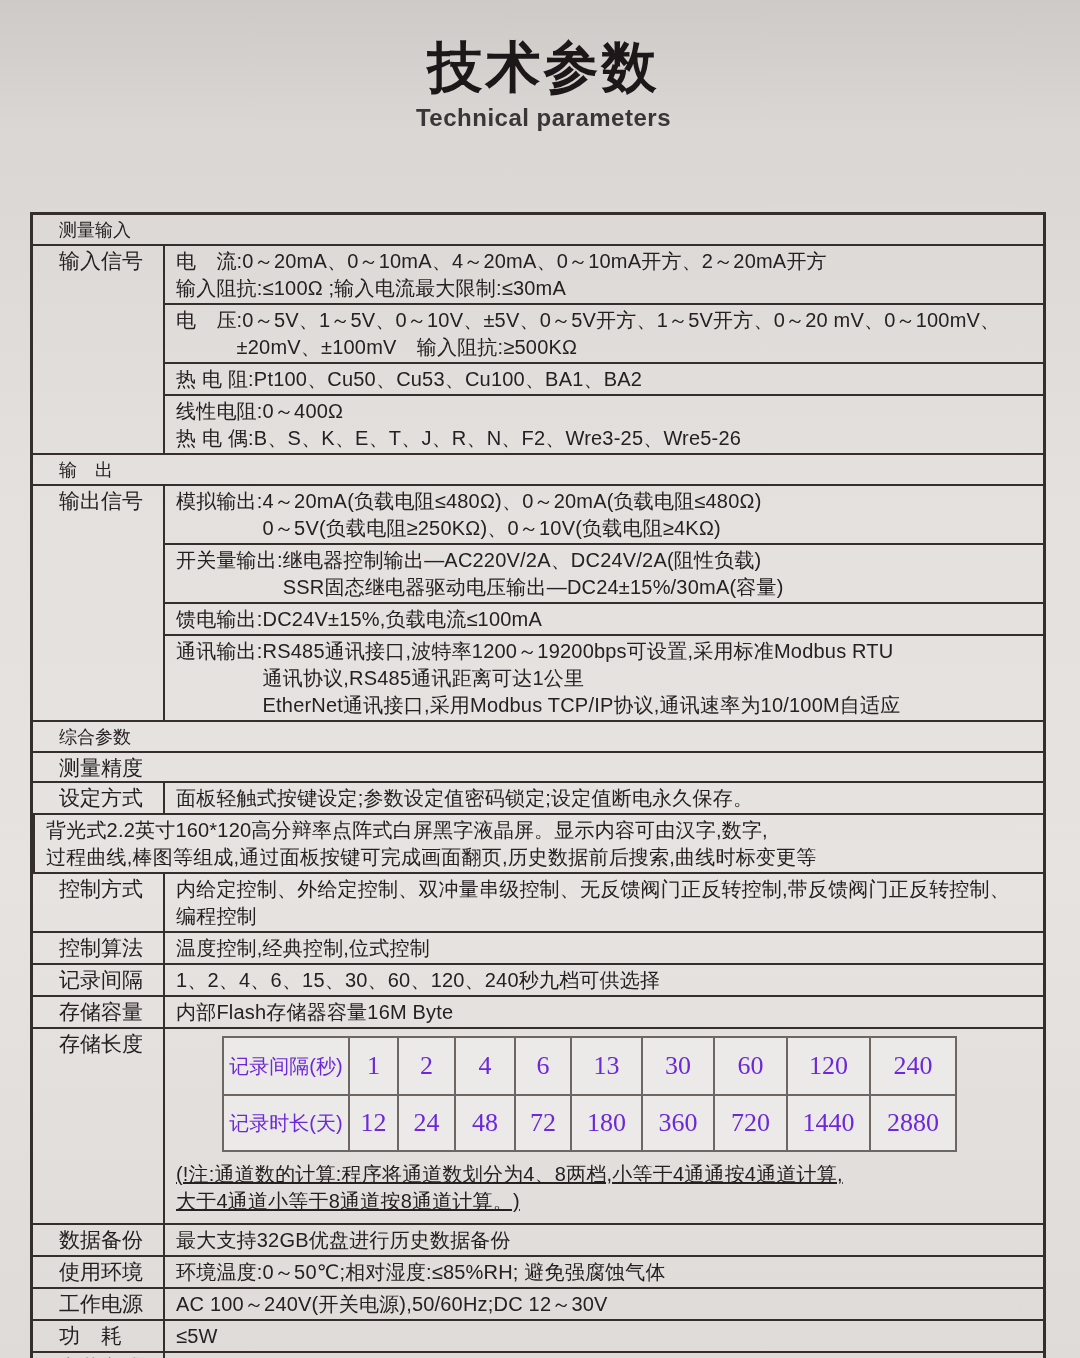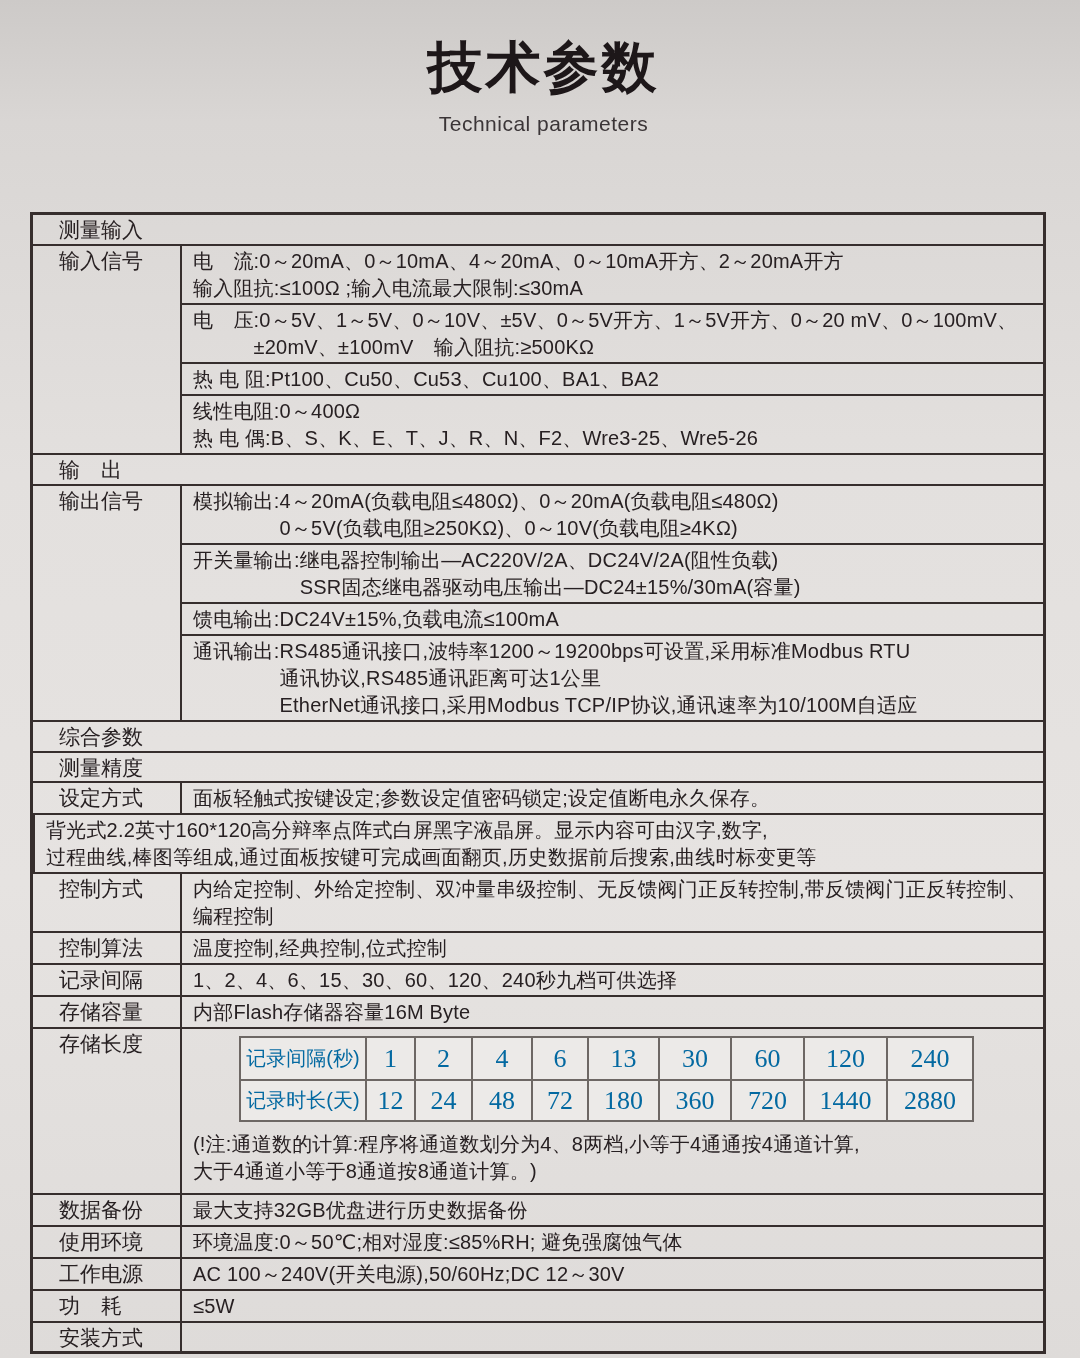--- a/index.html
+++ b/index.html
@@ -9,58 +9,58 @@
     width: 1080px;
     height: 1358px;
     margin: 0 auto;
     overflow: hidden;
     background: linear-gradient(180deg, #cdcac8 0%, #d9d6d4 9%, #e3e0de 35%, #e6e3e1 65%, #dedbd9 100%);
     font-family: "Liberation Sans", "DejaVu Sans", sans-serif;
     color: #272022;
   }
   .title-block { position: absolute; top: 36px; left: 0; right: 0; text-align: center; padding-left: 7px; }
   .main-title { font-size: 55px; font-weight: 900; letter-spacing: 3px; line-height: 1.15; color: #1d1719; }
-  .sub-title { font-size: 21px; font-weight: 400; color: #3b3537; margin-top: 13px; letter-spacing: 0.5px; }
+  .sub-title { font-size: 24px; font-weight: 700; color: #3b3537; margin-top: 5px; letter-spacing: 0.5px; }
 
   .spec-table {
     position: absolute; left: 30px; top: 212px; width: 1016px;
     border: 3px solid #362e2d;
   }
   .row { display: flex; align-items: stretch; }
   .row + .row { border-top: 2px solid #362e2d; }
 
-  .sec-cell { flex: 1; padding: 2px 0 1px 26px; font-size: 21px; line-height: 26px; }
-  .label-cell { width: 147px; flex: none; padding: 2px 0 0 26px; font-size: 21px; line-height: 26px; }
+  .sec-cell { flex: 1; padding: 2px 0 1px 26px; font-size: 18px; line-height: 26px; }
+  .label-cell { width: 130px; flex: none; padding: 2px 0 0 26px; font-size: 21px; line-height: 26px; }
   .content-cell { flex: 1; min-width: 0; border-left: 2px solid #362e2d; display: flex; flex-direction: column; }
   .subcell { padding: 2px 6px 1px 11px; }
   .subcell + .subcell { border-top: 2px solid #362e2d; }
   .line { font-size: 20px; line-height: 27px; white-space: pre; letter-spacing: 0.2px; }
   .row.tall .subcell { padding-top: 6px; padding-bottom: 10px; }
 
   
   .storage-body { padding: 7px 6px 8px 11px; }
   .mini-table {
     margin-left: 46px;
     display: grid;
     grid-template-columns: 124px 49px 57px 60px 56px 71px 72px 73px 83px 86px;
     border: 2px solid #6d6764;
     background: #eceae8;
     width: max-content;
   }
   .mt-cell {
-    height: 41px;
+    height: 56px;
     display: flex; align-items: center; justify-content: center;
     border-left: 2px solid #6d6764; border-top: 2px solid #6d6764;
     font-family: "Liberation Serif", "DejaVu Serif", serif;
-    font-size: 26px; color: #0369a1;
+    font-size: 26px; color: #6d28d9;
   }
   .mt-cell:nth-child(10n+1) { border-left: none; }
   .mt-cell:nth-child(-n+10) { border-top: none; }
   .mt-label { font-family: "Liberation Sans", "DejaVu Sans", sans-serif; font-size: 20px; }
-  .storage-note { margin-top: 9px; }
+  .storage-note { margin-top: 9px; text-decoration: underline; }
 </style>
 </head>
 <body>
 
 <div class="page">
 
   <div class="title-block">
     <div class="main-title">技术参数</div>
     <div class="sub-title">Technical parameters</div>
   </div>

